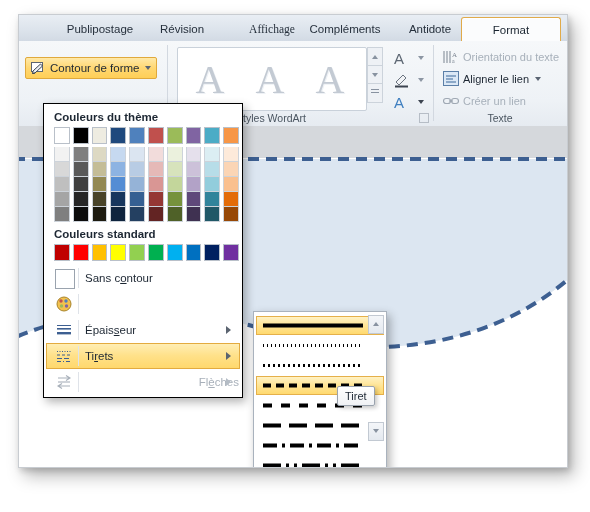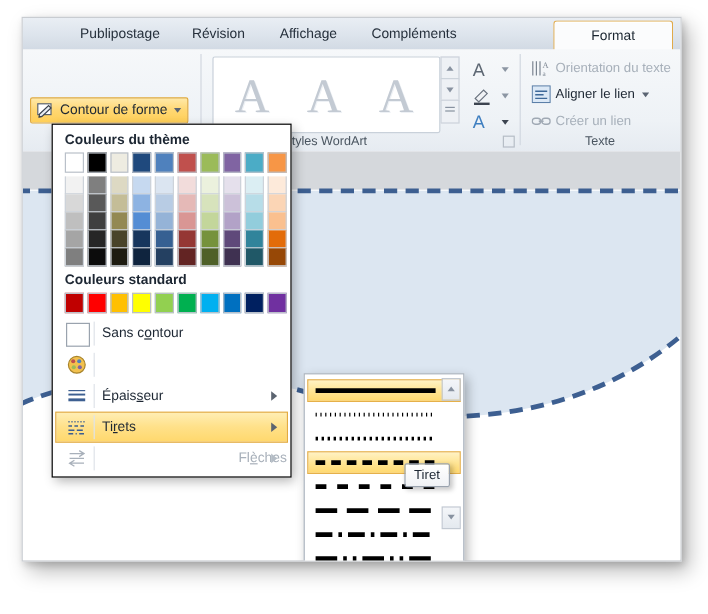--- a/index.html
+++ b/index.html
@@ -203,29 +203,30 @@
 </style>
 </head>
 <body>
 
 <div id="root">
   <div class="window">
 
     <div class="tabstrip">
       <div class="tab" style="left:30px;width:82px;">Publipostage</div>
       <div class="tab" style="left:122px;width:62px;">Révision</div>
-      <div class="tab" style="left:194px;width:68px;">Affichage</div>
+      <div class="tab" style="left:209px;width:68px;font-family:Liberation Serif, serif;">Affichage</div>
       <div class="tab" style="left:272px;width:88px;">Compléments</div>
+      <div class="tab" style="left:370px;width:62px;">Antidote</div>
       <div class="tab active" style="left:442px;width:78px;">Format</div>
     </div>
 
     <div class="ribbon">
 
 
-      <div class="shapebtn sel" style="top:40px;">
+      <div class="shapebtn sel" style="top:16px;">
         <svg style="position:absolute;left:4px;top:3px;" width="15" height="15" viewBox="0 0 15 15">
           <rect x="1.5" y="1.5" width="11" height="9" fill="#ffffff" stroke="#5b6470" stroke-width="1"></rect>
           <path d="M3 10 L10.5 3 L12.5 5 L5 12 L2.5 12.5 Z" fill="#e9eef4" stroke="#3c4450" stroke-width="1"></path>
           <path d="M2.5 12.5 L5 12" stroke="#3c4450" stroke-width="1"></path>
         </svg>
         <span>Contour de forme</span>
         <span class="caretdn"></span>
       </div>
 
       <div class="grp-sep" style="left:148px;"></div>

